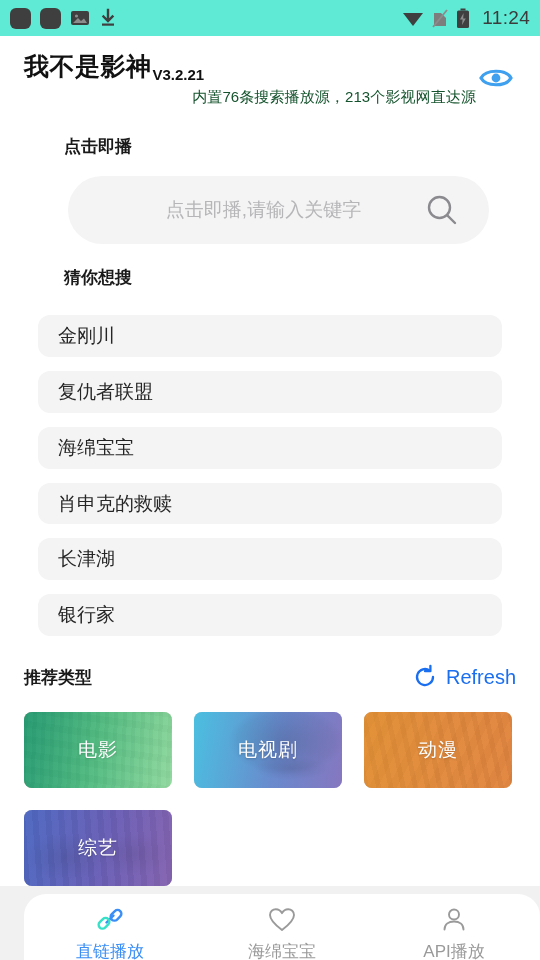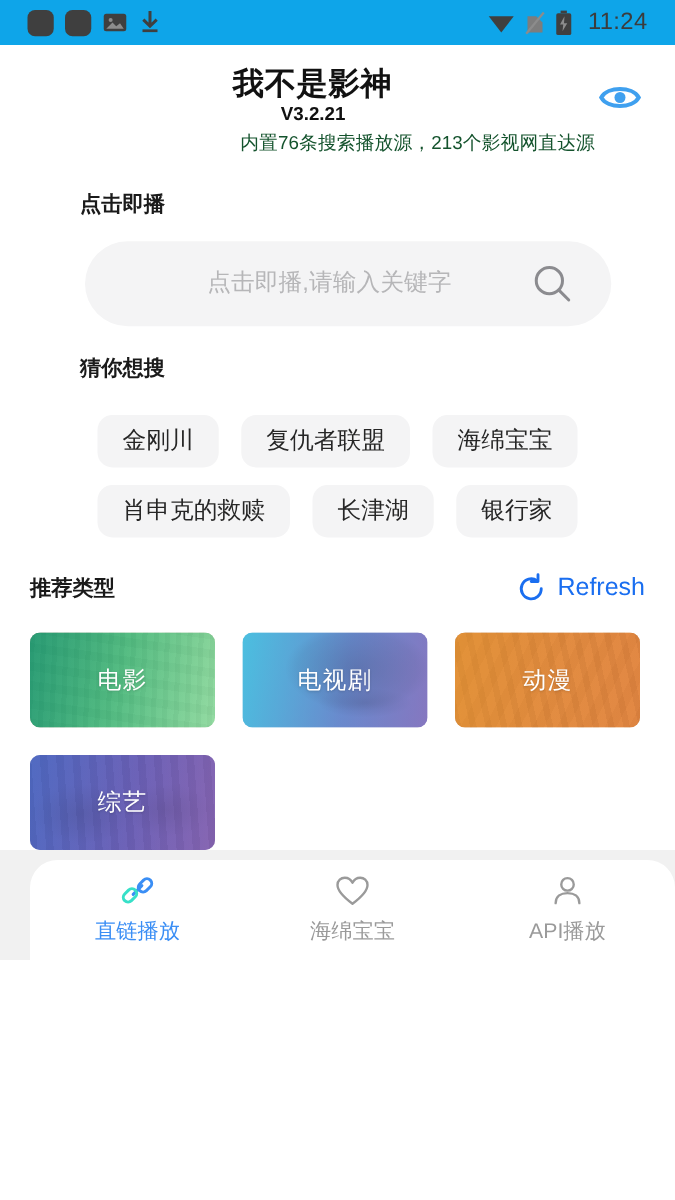--- a/index.html
+++ b/index.html
@@ -12,42 +12,42 @@
   .phone {
     position: relative;
     width: 540px; height: 960px;
     background: #ffffff;
     display: flex; flex-direction: column;
   }
 
   
   .statusbar {
     height: 36px; min-height: 36px;
-    background: #0ea5e9;
+    background: #5eead4;
     display: flex; align-items: center;
-    padding: 0 22px;
+    padding: 0 10px;
     color: #3c3c3c;
   }
   .sb-left { display: flex; align-items: center; gap: 9px; }
   .sb-right { margin-left: auto; display: flex; align-items: center; gap: 8px; }
   .sb-app {
     width: 21px; height: 21px; border-radius: 6px; background: #3f3f3f;
   }
   .sb-clock {
     font-size: 19px; color: #3c3c3c; font-weight: 400;
     letter-spacing: .3px; margin-left: 4px;
   }
 
   
   .header {
     padding: 14px 24px 6px 24px;
     display: flex; align-items: flex-start;
   }
   .header-text { flex: 1; }
-  .app-title-row { display: flex; align-items: center; flex-direction: column; }
+  .app-title-row { display: flex; align-items: flex-end; }
   .app-title {
     font-size: 25px; font-weight: bold; color: #111;
     letter-spacing: .5px;
   }
   .app-version {
     font-size: 15px; font-weight: bold; color: #111; margin-left: 1px;
   }
   .app-sub {
     font-size: 15px; color: #14532d; margin-top: 5px; letter-spacing: .1px; text-align: right;
   }
@@ -82,20 +82,21 @@
   .search-icon { margin-left: 6px; display: flex; }
 
   
   .guess-sec { padding: 22px 24px 0 24px; }
   .guess-sec .section-title { margin-left: 40px; }
   .tag-wrap {
     margin-top: 26px;
     display: flex; flex-wrap: wrap; justify-content: center;
     gap: 14px 18px;
     padding: 0 14px;
+    flex-direction: column;
   }
   .tag {
     background: #f4f4f5;
     border-radius: 12px;
     padding: 10px 20px;
     font-size: 19px; color: #262626;
     line-height: 1.15;
     white-space: nowrap;
   }
 

